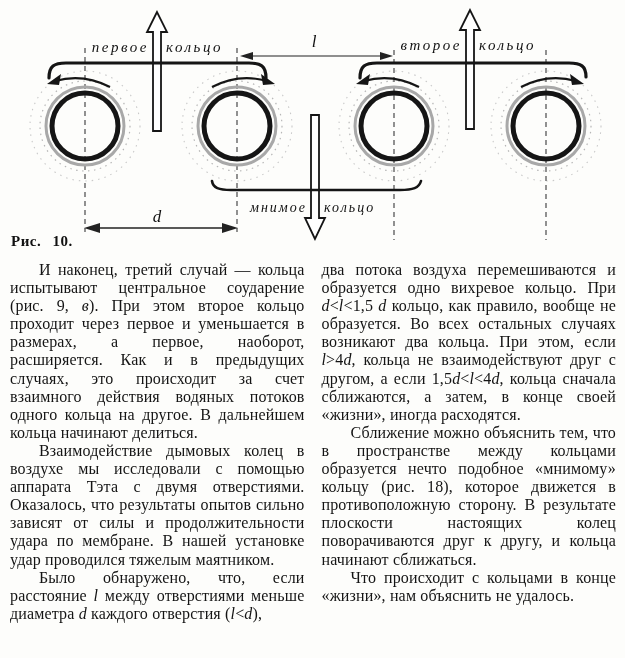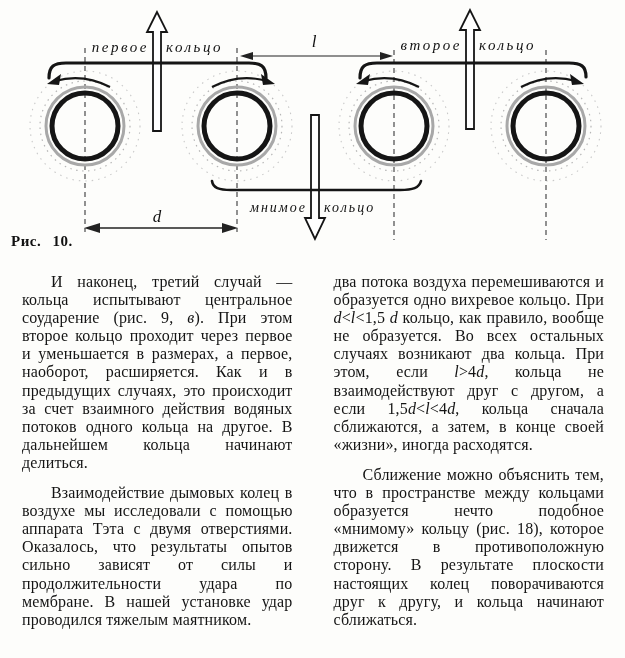--- a/index.html
+++ b/index.html
@@ -25,21 +25,21 @@
   .rothead{fill:#151515;stroke:none;}
   .membrane{fill:none;stroke:#151515;stroke-width:3.2;stroke-linecap:round;}
   .mnline{fill:none;stroke:#151515;stroke-width:2.6;stroke-linecap:round;}
   .dimline{stroke:#222;stroke-width:1.1;}
   .dimline2{stroke:#222;stroke-width:1.7;}
   .dimhead{fill:#222;stroke:none;}
   .hollow{fill:#ffffff;stroke:#151515;stroke-width:1.8;stroke-linejoin:miter;}
   
   .columns{display:flex;gap:17px;padding:9px 9px 0 10px;box-sizing:border-box;}
   .col{flex:1;min-width:0;}
-  p.para{margin:12px;text-align:justify;font-size:16px;line-height:18.1px;letter-spacing:0.15px;}
+  p.para{margin:0;text-align:justify;font-size:16px;line-height:18.1px;letter-spacing:0.15px;}
   p.para.indent{text-indent:29px;}
   .var{font-style:italic;}
 </style>
 </head>
 <body>
 
 <div class="figure-wrap">
 <svg width="625" height="252" viewBox="0 0 625 252" xmlns="http://www.w3.org/2000/svg">
 
   <g>
@@ -119,18 +119,20 @@
   <text class="fdim" x="157" y="222" text-anchor="middle">d</text>
 
   <text class="fcap" x="11" y="246">Рис. 10.</text>
 </svg>
 </div>
 
 <div class="columns">
   <div class="col">
       <p class="para indent"><span>И наконец, третий случай — кольца испытывают центральное соударение (рис. 9, </span><span class="var">в</span><span>). При этом второе кольцо проходит через первое и уменьшается в размерах, а первое, наоборот, расширяется. Как и в предыдущих случаях, это происходит за счет взаимного действия водяных потоков одного кольца на другое. В дальнейшем кольца начинают делиться.</span></p>
       <p class="para indent"><span>Взаимодействие дымовых колец в воздухе мы исследовали с помощью аппарата Тэта с двумя отверстиями. Оказалось, что результаты опытов сильно зависят от силы и продолжительности удара по мембране. В нашей установке удар проводился тяжелым маятником.</span></p>
+      <p class="para indent"><span>Было обнаружено, что, если расстояние </span><span class="var">l</span><span> между отверстиями меньше диаметра </span><span class="var">d</span><span> каждого отверстия (</span><span class="var">l</span><span>&lt;</span><span class="var">d</span><span>),</span></p>
     </div>
   <div class="col">
       <p class="para"><span>два потока воздуха перемешиваются и образуется одно вихревое кольцо. При </span><span class="var">d</span><span>&lt;</span><span class="var">l</span><span>&lt;1,5 </span><span class="var">d</span><span> кольцо, как правило, вообще не образуется. Во всех остальных случаях возникают два кольца. При этом, если </span><span class="var">l</span><span>&gt;4</span><span class="var">d</span><span>, кольца не взаимодействуют друг с другом, а если 1,5</span><span class="var">d</span><span>&lt;</span><span class="var">l</span><span>&lt;4</span><span class="var">d</span><span>, кольца сначала сближаются, а затем, в конце своей «жизни», иногда расходятся.</span></p>
       <p class="para indent"><span>Сближение можно объяснить тем, что в пространстве между кольцами образуется нечто подобное «мнимому» кольцу (рис. 18), которое движется в противоположную сторону. В результате плоскости настоящих колец поворачиваются друг к другу, и кольца начинают сближаться.</span></p>
+      <p class="para indent"><span>Что происходит с кольцами в конце «жизни», нам объяснить не удалось.</span></p>
     </div>
 </div>
 
 </body></html>

